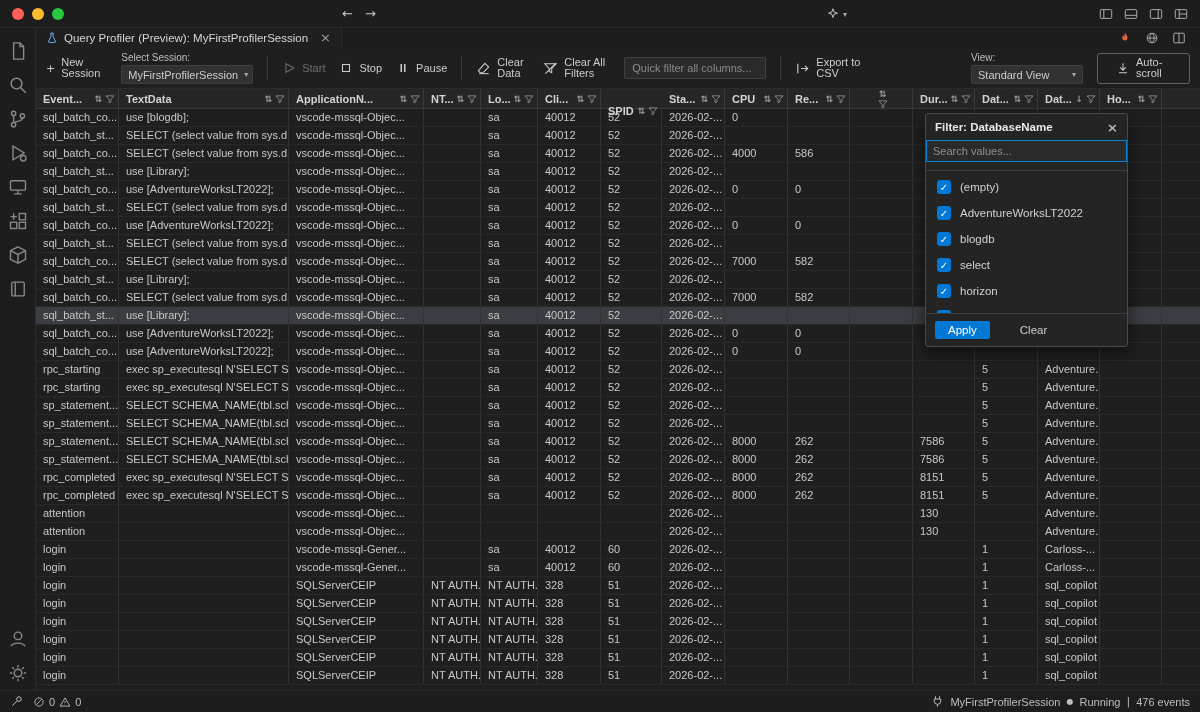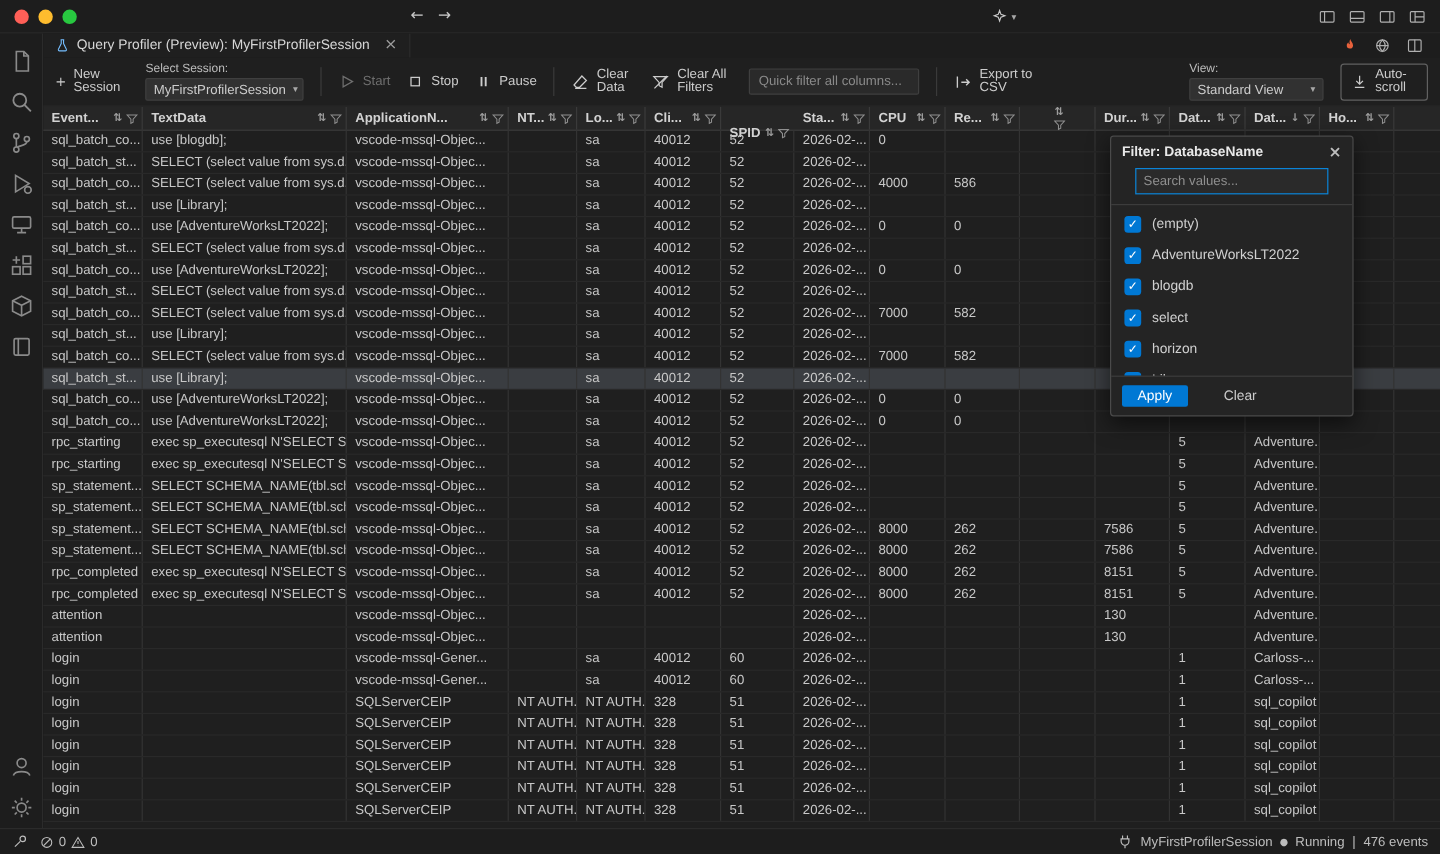--- a/index.html
+++ b/index.html
@@ -45,42 +45,42 @@
   .tb-group { display:flex; flex-direction:column; gap:2px; }
   .tb-minilabel { font-size:10px; color:#bdbdbd; }
   .dropdown { height:19px; background:#313131; border:1px solid #3f3f3f; border-radius:2px; display:flex;
     align-items:center; padding:0 6px; gap:6px; font-size:11px; color:#cccccc; }
   .dd-chev { margin-left:auto; font-size:8px; color:#a8a8a8; }
   .w130{width:132px}.w112{width:112px}
   .tb-sep { width:1px; height:24px; background:#3a3a3a; }
   .tb-input { height:22px; background:#2a2a2a; border:1px solid #3f3f3f; border-radius:2px; color:#cccccc;
     font-size:11px; padding:0 7px; width:142px; outline:none; font-family:"Liberation Sans",sans-serif;}
   .tb-input::placeholder { color:#8a8a8a; }
-  .autoscroll { border:1px solid #616161; border-radius:3px; padding:3px 8px; display:flex; align-items:center; gap:6px; }
+  .autoscroll { border:1px solid #616161; border-radius:3px; padding:3px 18px; display:flex; align-items:center; gap:6px; }
   .disabled { color:#6e6e6e; }
 
   
   .gridwrap { flex:1; position:relative; overflow:hidden; background:#1f1f1f; }
   .grid-header { display:flex; height:20px; background:#262626; border-bottom:1px solid #3a3a3a; }
   .gh-cell { display:flex; align-items:center; padding:0 3px 0 7px; border-right:1px solid #3a3a3a;
     font-weight:bold; font-size:11px; color:#d2d2d2; flex:0 0 auto; }
   .gh-lbl { flex:1; white-space:nowrap; overflow:hidden; }
   .gh-sort { font-family:"DejaVu Sans",sans-serif; font-size:9px; color:#9c9c9c; margin:0 3px 0 2px; }
   .gh-funnel { display:flex; }
   .grow { display:flex; height:18px; border-bottom:1px solid #292929; }
   .grow.selected { background:#3a3d41; }
   .gcell { padding:0 4px 0 7px; border-right:1px solid #333333; font-size:11px; line-height:17px;
     white-space:nowrap; overflow:hidden; color:#c8c8c8; flex:0 0 auto; }
 
   
   .popup { position:absolute; left:925px; top:113px; width:203px; background:#242424; border:1px solid #4a4a4a;
     border-radius:3px; box-shadow:0 6px 18px rgba(0,0,0,.55); z-index:20; font-size:11.5px; }
   .p-header { display:flex; align-items:center; padding:7px 9px 4px; color:#e8e8e8; font-weight:bold; font-size:11.5px; }
   .p-close { margin-left:auto; color:#bdbdbd; font-size:13px; line-height:11px; }
-  .p-search { padding:3px 20px 8px; }
+  .p-search { padding:3px 0 8px; }
   .p-search input { width:100%; height:22px; background:#2a2a2a; border:1px solid #0a84d8; color:#cccccc;
     font-size:11px; padding:0 6px; outline:none; font-family:"Liberation Sans",sans-serif; }
   .p-search input::placeholder { color:#8f8f8f; }
   .p-links { display:flex; align-items:center; gap:14px; padding:0 9px 8px; color:#e2e2e2; font-size:11px; }
   .p-count { margin-left:auto; color:#9a9a9a; }
   .p-list { border-top:1px solid #3c3c3c; height:143px; overflow:hidden; padding-top:3px; }
   .p-item { height:26px; display:flex; align-items:center; gap:9px; padding:0 11px; }
   .p-check { width:14px; height:14px; background:#0078d4; border-radius:3px; display:flex; align-items:center;
     justify-content:center; color:#ffffff; font-size:10px; font-family:"DejaVu Sans",sans-serif; flex:0 0 auto;}
   .p-lbl { font-size:11.5px; color:#d0d0d0; white-space:nowrap; overflow:hidden; }

